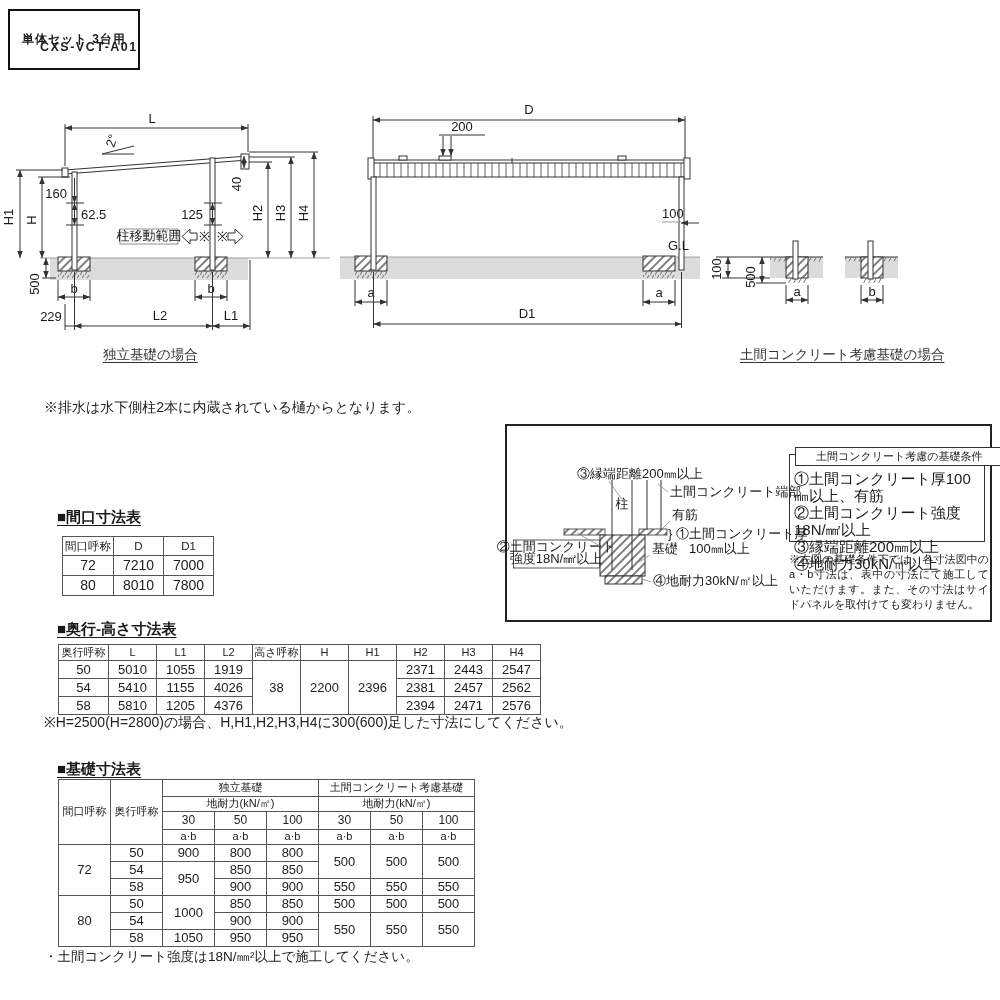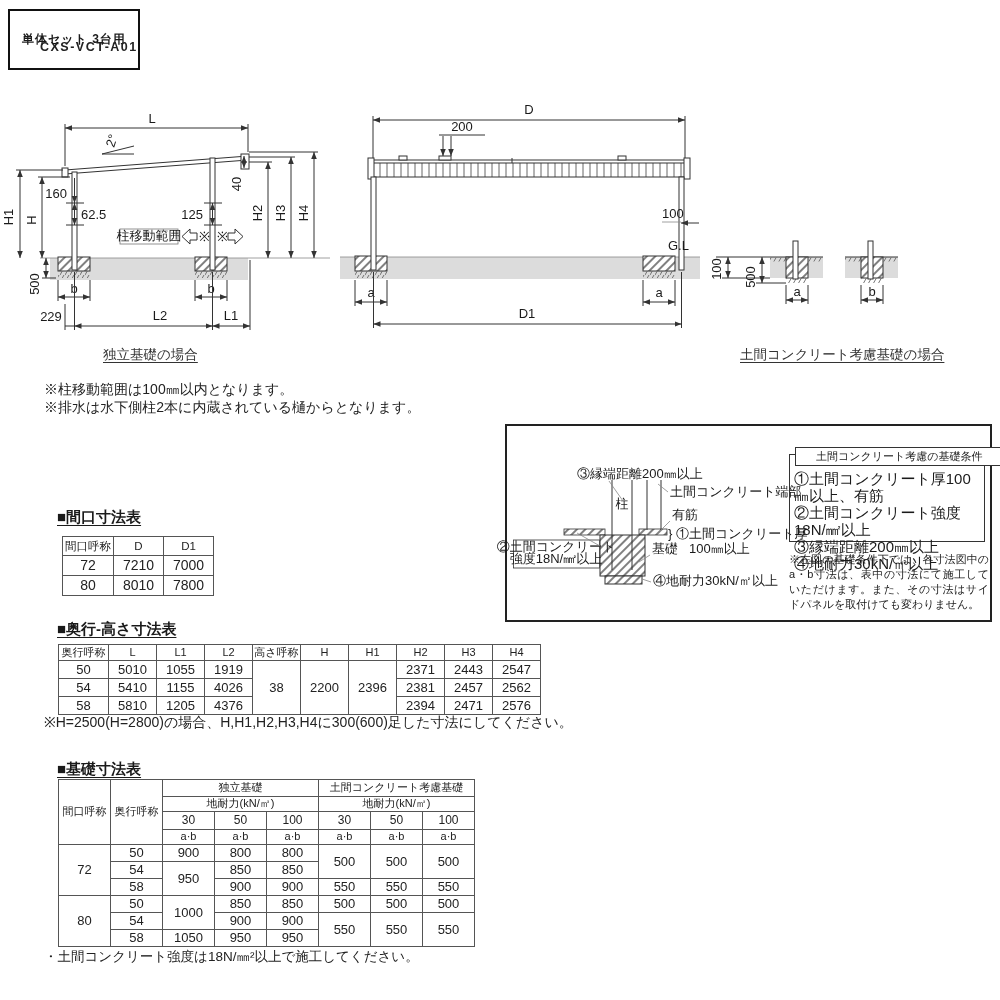--- a/index.html
+++ b/index.html
@@ -235,21 +235,20 @@
     <line class="ln" x1="100" y1="50" x2="100" y2="69"></line>
     <line class="ln" x1="78" y1="65" x2="100" y2="65" marker-start="url(#ar)" marker-end="url(#ar)"></line>
     <text x="89" y="61" text-anchor="middle">a</text>
     <line class="ln" x1="153" y1="50" x2="153" y2="69"></line>
     <line class="ln" x1="175" y1="50" x2="175" y2="69"></line>
     <line class="ln" x1="153" y1="65" x2="175" y2="65" marker-start="url(#ar)" marker-end="url(#ar)"></line>
     <text x="164" y="61" text-anchor="middle">b</text>
   </svg>
   <div class="cap" style="left:740px;top:346px">土間コンクリート考慮基礎の場合</div>
 
-  <div class="note" style="left:44px;top:381px">※柱移動範囲は100㎜以内となります。</div>
   <div class="note" style="left:44px;top:399px">※排水は水下側柱2本に内蔵されている樋からとなります。</div>
 
   <div class="infobox">
     <svg class="abs" style="left:6px;top:30px" width="300" height="162" viewBox="0 0 300 162">
 
       <rect x="51" y="73" width="41" height="6" fill="url(#hatch)" stroke="#333" stroke-width="0.8"></rect>
       <rect x="126" y="73" width="28" height="6" fill="url(#hatch)" stroke="#333" stroke-width="0.8"></rect>
 
       <rect x="87" y="79" width="45" height="41" fill="url(#hatch)" stroke="#333"></rect>
       <rect x="92" y="120" width="37" height="8" fill="url(#hatch)" stroke="#333"></rect>

